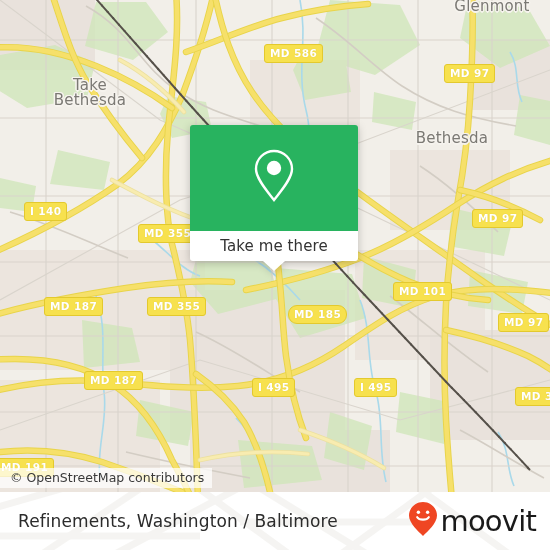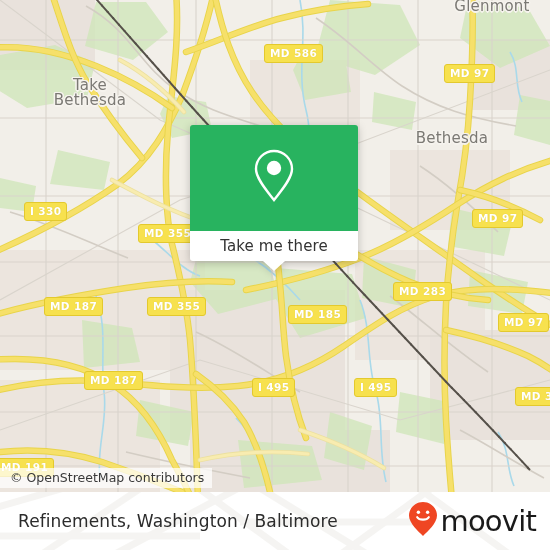--- a/index.html
+++ b/index.html
@@ -345,27 +345,27 @@
       </g>
     </svg>
 
     <div class="place-label" style="left:30px; top:78px; width:120px;">Take
 Bethesda</div>
     <div class="place-label" style="left:437px; top:-1px; width:110px;">Glenmont</div>
     <div class="place-label" style="left:397px; top:131px; width:110px;">Bethesda</div>
 
     <div class="shield" style="left:264px; top:4px;margin-top:40px;">MD 586</div>
     <div class="shield" style="left:444px; top:64px;">MD 97</div>
-    <div class="shield" style="left:24px;  top:202px;">I 330</div>
+    <div class="shield" style="left:24px;  top:202px;">I 140</div>
     <div class="shield" style="left:138px; top:224px;">MD 355</div>
     <div class="shield" style="left:472px; top:209px;">MD 97</div>
     <div class="shield" style="left:44px;  top:297px;">MD 187</div>
     <div class="shield" style="left:147px; top:297px;">MD 355</div>
-    <div class="shield" style="left:393px; top:282px;">MD 283</div>
-    <div class="shield" style="left:288px; top:305px;">MD 185</div>
+    <div class="shield" style="left:393px; top:282px;">MD 101</div>
+    <div class="shield" style="left:288px; top:305px;border-radius:9px;">MD 185</div>
     <div class="shield" style="left:498px; top:313px;">MD 97</div>
     <div class="shield" style="left:84px;  top:371px;">MD 187</div>
     <div class="shield" style="left:252px; top:378px;">I 495</div>
     <div class="shield" style="left:354px; top:378px;">I 495</div>
     <div class="shield" style="left:515px; top:387px;">MD 39</div>
     <div class="shield" style="left:-5px;  top:458px;">MD 191</div>
 
     <div id="attribution">© OpenStreetMap contributors</div>
 
     <div id="popup">

